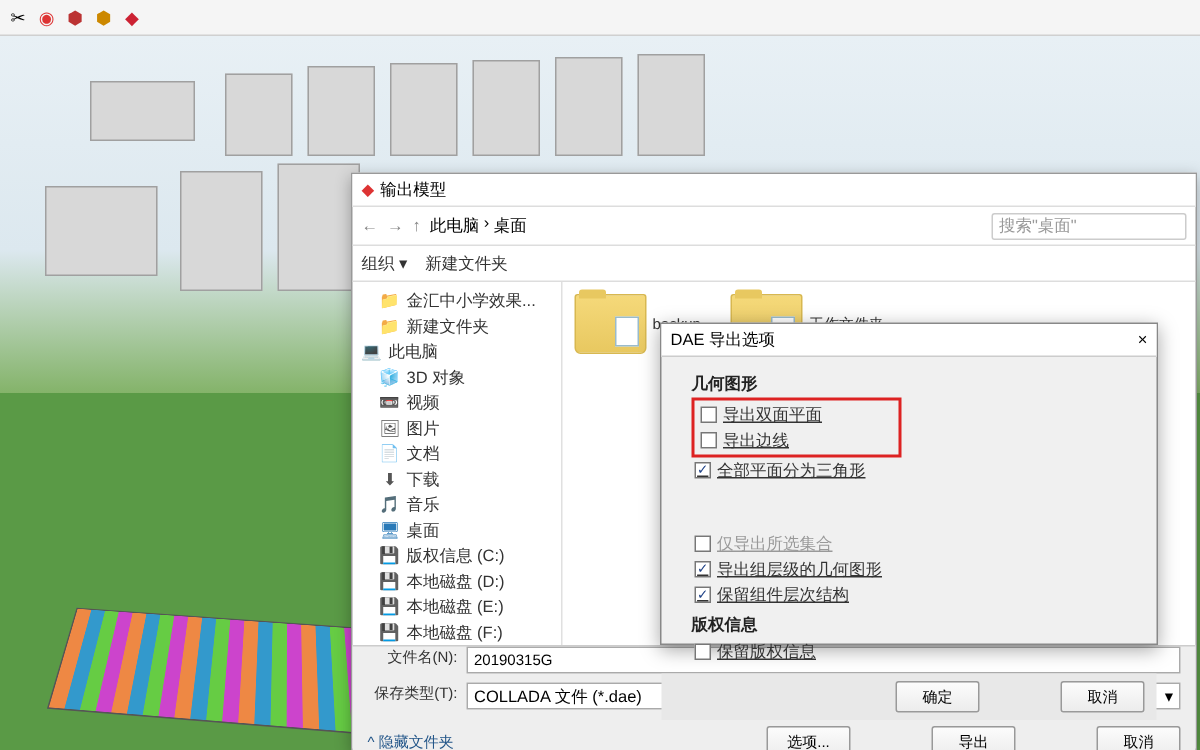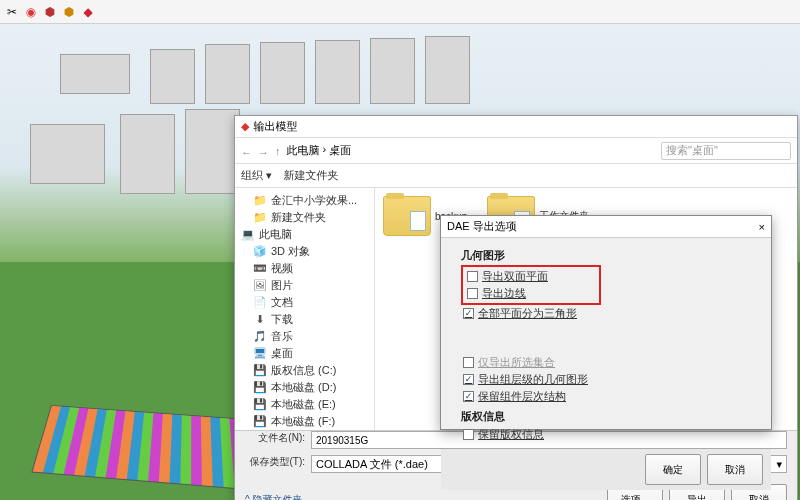--- a/index.html
+++ b/index.html
@@ -32,21 +32,21 @@
 .folder .fi::before { content:""; position:absolute; top:-4px; left:2px; width:18px; height:6px; background:#e8c860; border-radius:2px 2px 0 0; }
 .folder .fi::after { content:""; position:absolute; right:4px; bottom:4px; width:14px; height:18px; background:#fff; border:1px solid #9bc; }
 .folder .lbl { font-size:10px; color:#333; }
 .bottombar { border-top:1px solid #ccc; background:#eee; }
 .brow { display:flex; align-items:flex-start; height:24px; padding:0 10px; gap:6px; }
 .brow .lbl { width:60px; text-align:right; color:#333; font-size:10px; }
 .brow input, .brow .combo { flex:1; height:18px; border:1px solid #aaa; background:#fff; padding:0 4px; font-size:10px; }
 .brow .combo { display:flex; align-items:center; justify-content:space-between; }
 .hidefolder { height:20px; display:flex; align-items:center; padding:0 10px; font-size:10px; color:#258; }
 .btnrow { display:flex; justify-content:flex-end; gap:6px; padding:5px 10px; }
-.btn { min-width:56px; height:31px; background:linear-gradient(#fcfcfc,#ececec); border:1px solid #999; border-radius:2px; display:flex; align-items:center; justify-content:center; padding:4px 10px; font-size:10px; cursor:pointer; }
+.btn { min-width:56px; height:21px; background:linear-gradient(#fcfcfc,#ececec); border:1px solid #999; border-radius:2px; display:flex; align-items:center; justify-content:center; padding:4px 10px; font-size:10px; cursor:pointer;margin-left:48px; }
 .dialog2 { position:absolute; top:215px; left:440px; width:332px; height:215px; background:#f0f0f0; border:1px solid #888; box-shadow:0 3px 12px rgba(0,0,0,.35); }
 .dlg2-title { height:22px; background:#fff; border-bottom:1px solid #ccc; display:flex; align-items:center; justify-content:space-between; padding:0 6px; font-size:11px; }
 .dlg2-body { padding:6px 10px; }
 .sect { font-weight:bold; font-size:11px; margin:4px 10px 2px; color:#222; }
 .opt { display:flex; align-items:center; gap:4px; font-size:10px; padding:1px 0 1px 12px; color:#333;text-decoration:underline; }
 .opt.dis { color:#999;margin-top:32px; }
 .opt .cb { width:11px; height:11px; border:1px solid #777; background:#fff; display:flex; align-items:center; justify-content:center; font-size:9px; line-height:1; }
 .opt .cb.chk::after { content:"✓"; color:#248; }
 .hl { border:2px solid #d22; padding:1px 2px; margin-left:10px; display:inline-block; min-width:140px; }
 .dlg2-btns { display:flex; justify-content:flex-end; gap:6px; padding:5px 8px; background:#e8e8e8; }

